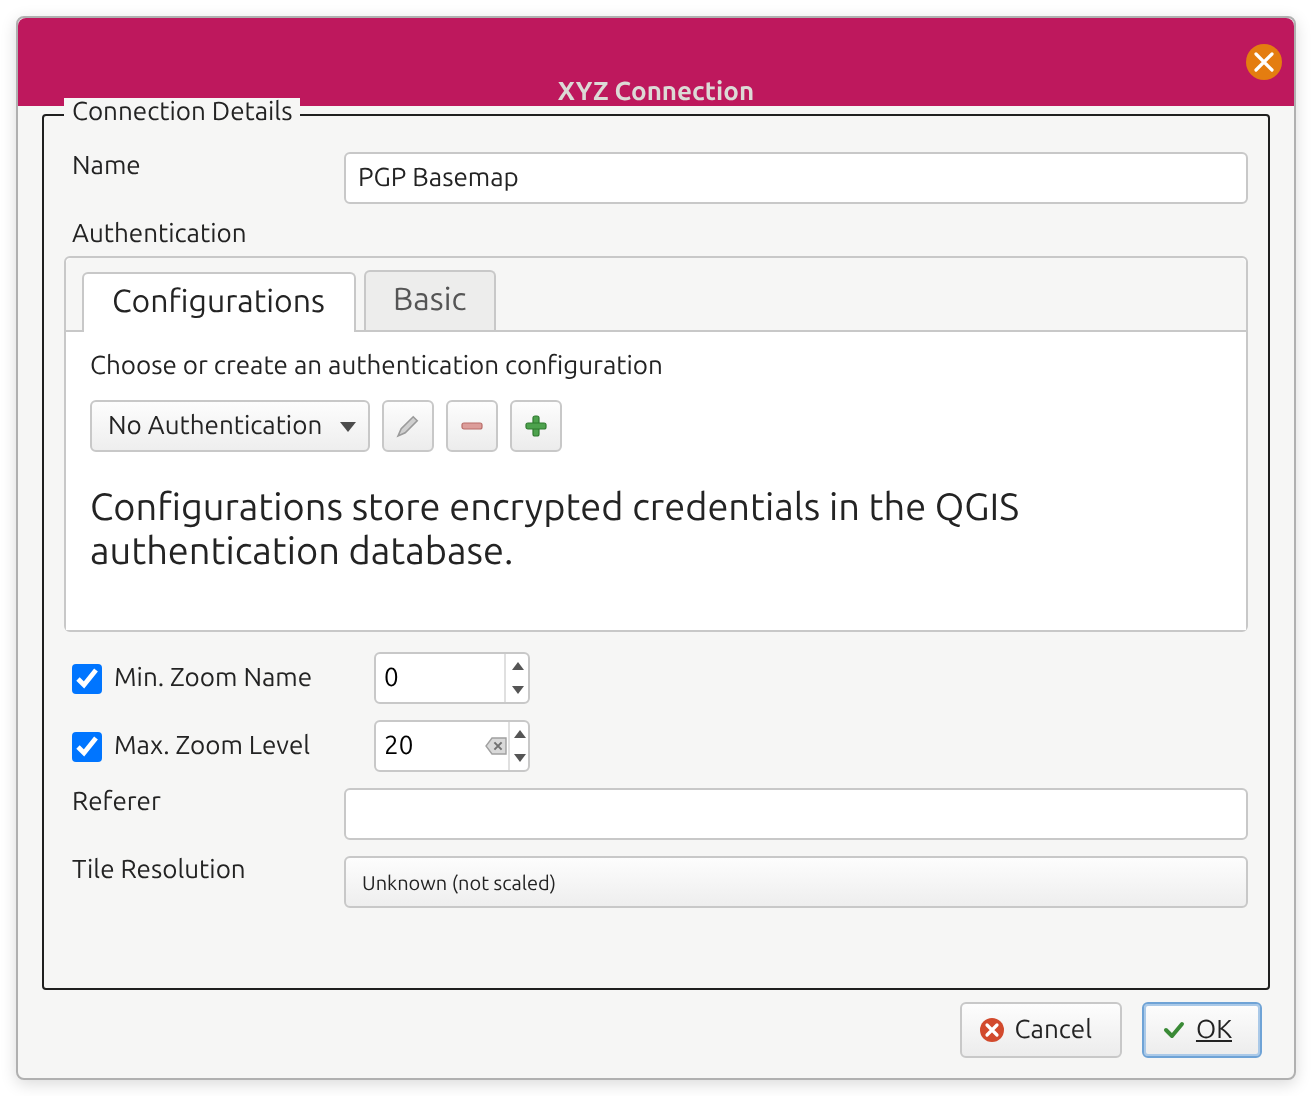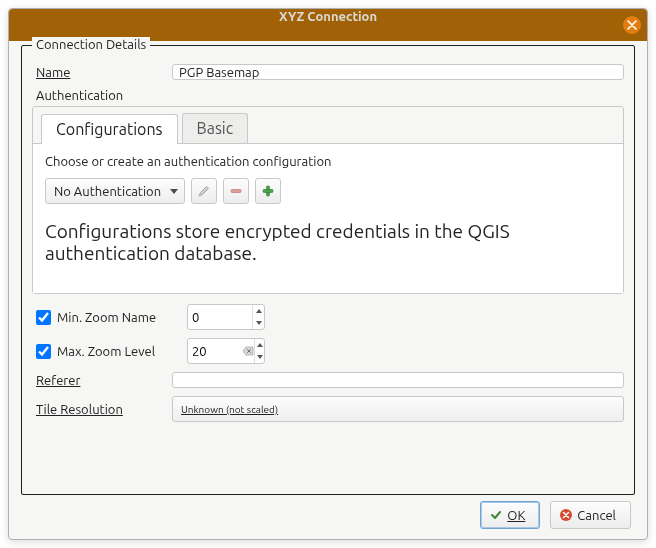--- a/index.html
+++ b/index.html
@@ -24,26 +24,26 @@
     position: absolute;
     left: 8px; right: 8px; top: 8px; bottom: 8px;
     border: 1px solid #b0b0b0;
     border-radius: 4px;
     box-shadow: 0 2px 8px rgba(0,0,0,0.15);
     background: #f6f6f5;
     display: flex;
     flex-direction: column;
   }
   .titlebar {
-    background: #a16207;
+    background: #be185d;
     color: #dcdad6;
-    height: 32px;
+    height: 44px;
     border-radius: 4px 4px 0 0;
     display: flex;
-    align-items: flex-start;
+    align-items: flex-end;
     justify-content: center;
     position: relative;
     font-weight: bold;
     font-size: 13px;
   }
   .titlebar .close {
     position: absolute;
     right: 6px;
     top: 50%;
     transform: translateY(-50%);
@@ -72,34 +72,33 @@
   }
   .group-title-wrap {
     position: absolute;
     top: -9px;
     left: 10px;
     background: #f6f6f5;
     padding: 0 4px;
   }
   .row {
     display: flex;
-    align-items: center;
+    align-items: flex-start;
     margin-bottom: 8px;
-    text-decoration: underline;
   }
   .label {
     width: 140px;
     padding-left: 4px;
   }
   .field {
     flex: 1;
   }
   input.text {
     width: 100%;
-    height: 16px;
+    height: 26px;
     padding: 2px 6px;
     border: 1px solid #c8c8c8;
     border-radius: 3px;
     background: #fff;
     font-family: inherit;
     font-size: 13px;
     color: #232323;
   }
   .auth-label {
     margin: 4px 0 4px 4px;
@@ -357,29 +356,29 @@
         <div class="row" style="margin-bottom:0">
           <div class="label">Tile Resolution</div>
           <div class="select-full">
             <span>Unknown (not scaled)</span>
             <span class="tri"></span>
           </div>
         </div>
       </div>
 
       <div class="btnbar">
-        <span class="pushbtn default">
-          <svg width="14" height="14" viewBox="0 0 14 14">
-            <path d="M3 7 L6 10 L11 4" fill="none" stroke="#3a8a36" stroke-width="2" stroke-linecap="round" stroke-linejoin="round"></path>
-          </svg>
-          <span><span class="underline-mnemonic">OK</span></span>
-        </span>
         <span class="pushbtn">
           <svg width="14" height="14" viewBox="0 0 14 14">
             <circle cx="7" cy="7" r="6" fill="#d24a2d"></circle>
             <path d="M4.5 4.5 L9.5 9.5 M9.5 4.5 L4.5 9.5" stroke="#fff" stroke-width="1.6" stroke-linecap="round"></path>
           </svg>
           <span>Cancel</span>
         </span>
+        <span class="pushbtn default">
+          <svg width="14" height="14" viewBox="0 0 14 14">
+            <path d="M3 7 L6 10 L11 4" fill="none" stroke="#3a8a36" stroke-width="2" stroke-linecap="round" stroke-linejoin="round"></path>
+          </svg>
+          <span><span class="underline-mnemonic">OK</span></span>
+        </span>
       </div>
     </div>
   </div>
 </div>
 
 </body></html>

